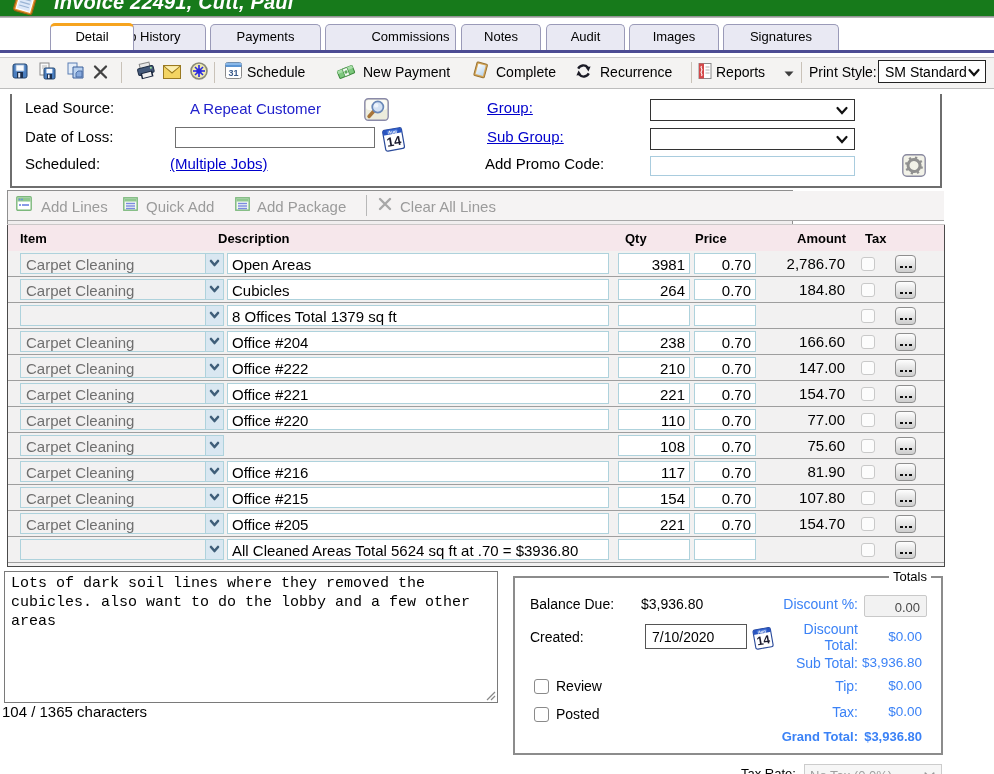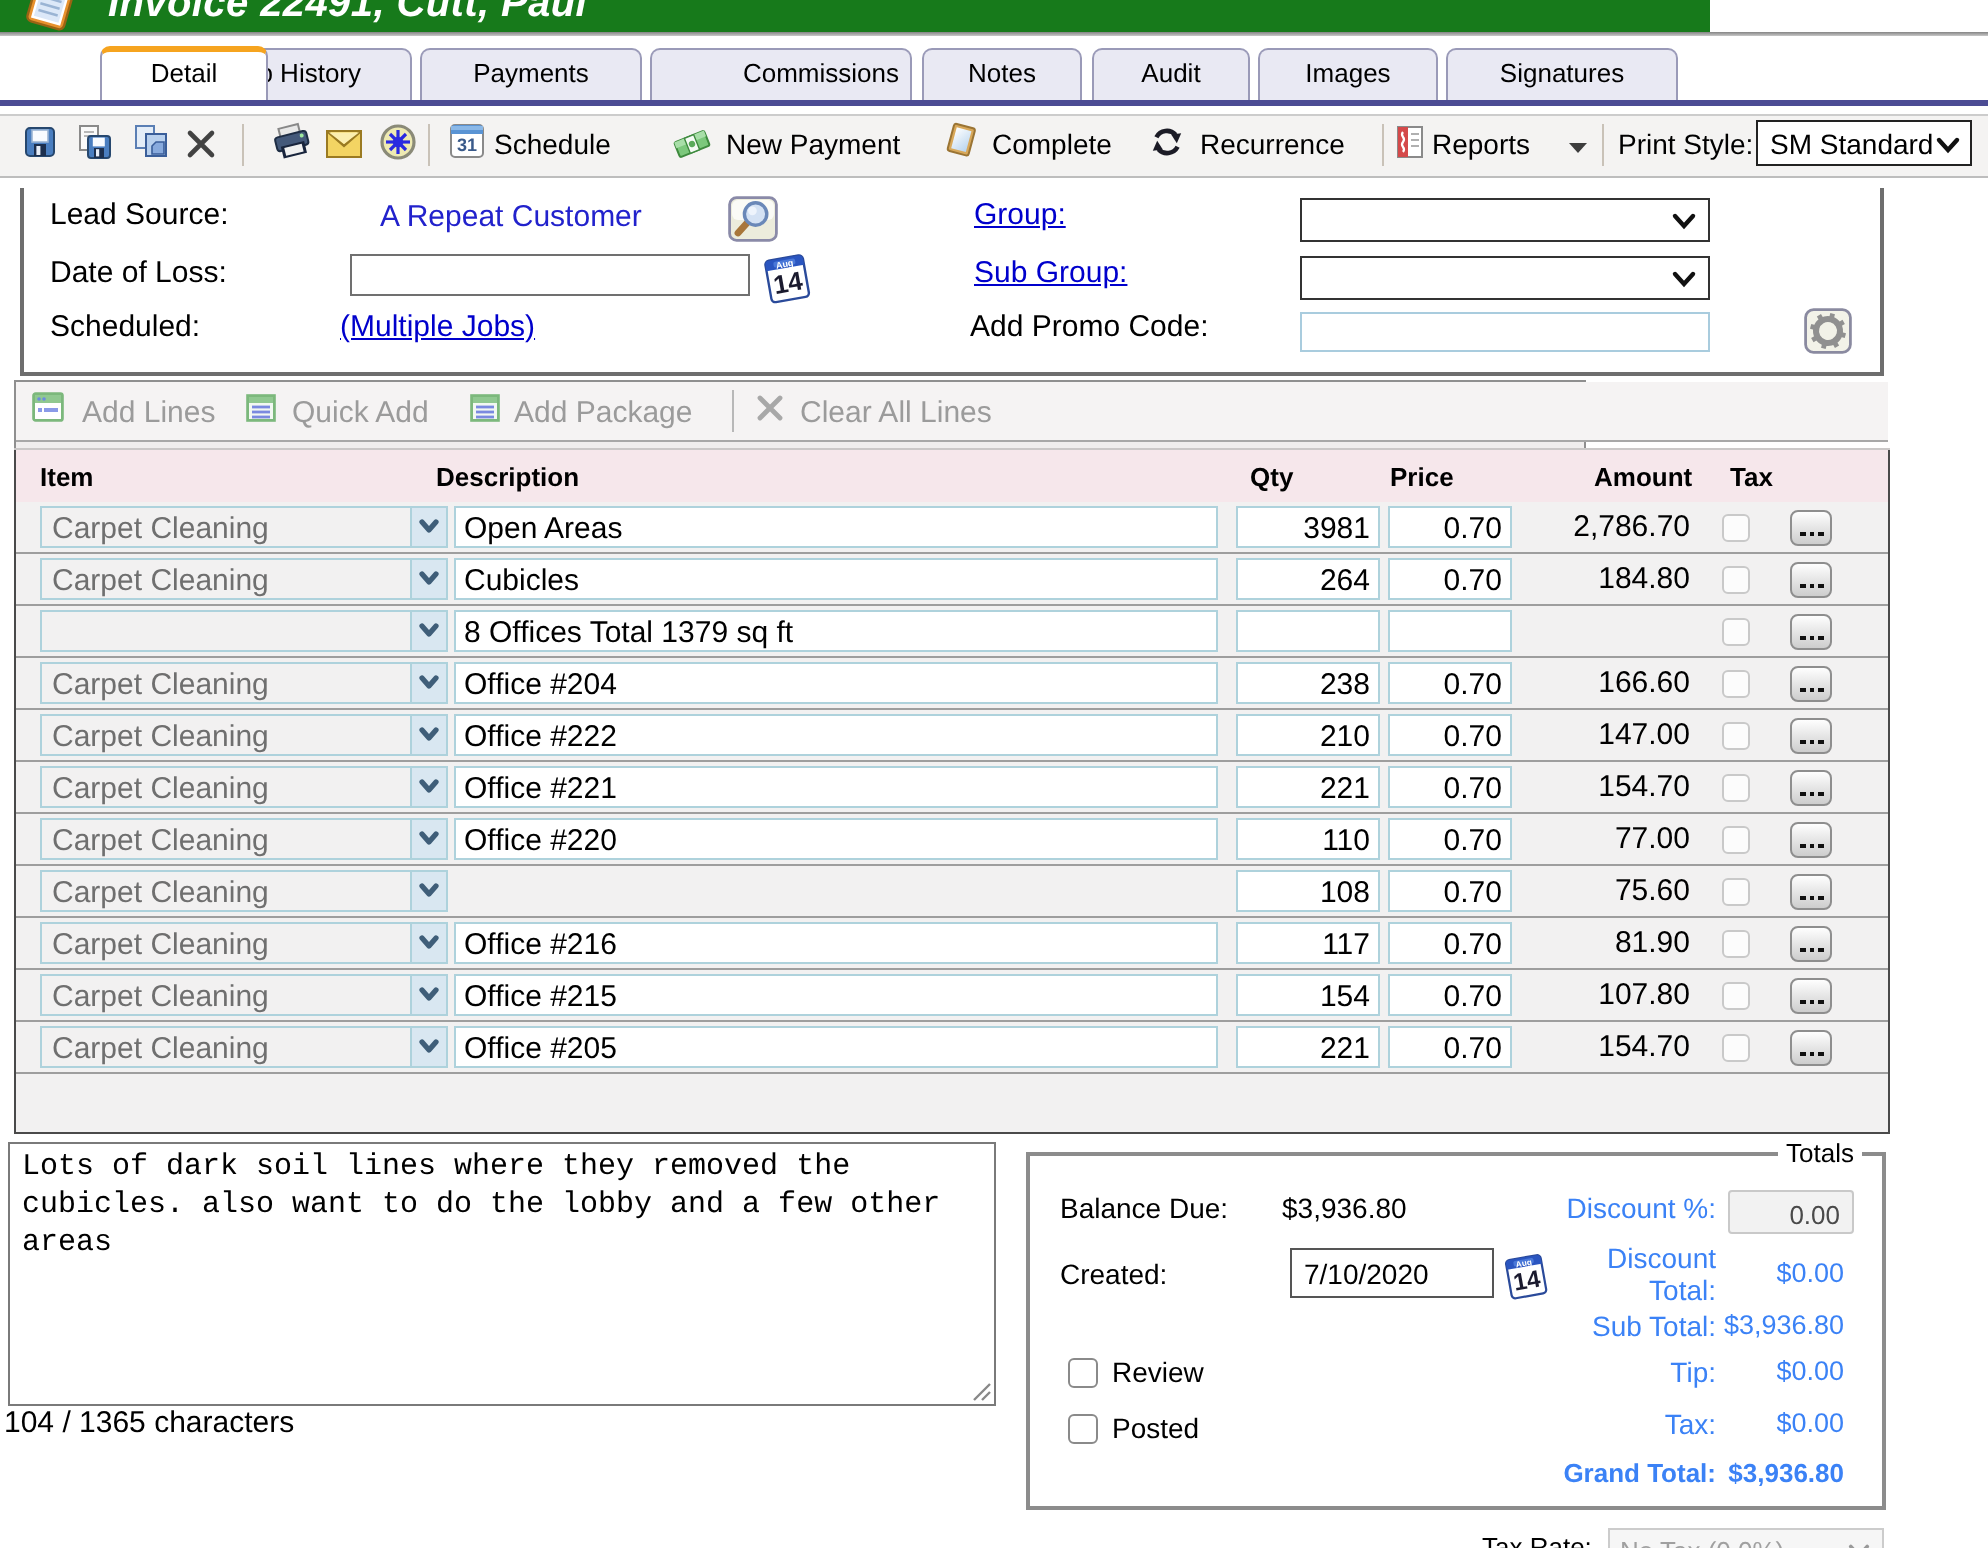--- a/index.html
+++ b/index.html
@@ -1,20 +1,20 @@
 <!DOCTYPE html>
 <html><head>
 <meta charset="utf-8">
 <style>
 * { margin:0; padding:0; box-sizing:border-box; }
 html,body { width:994px; height:774px; background:#fff; font-family:"Liberation Sans", sans-serif; overflow:hidden; position:relative; }
 svg { position:absolute; overflow:visible; }
 
 
-#titlebar { position:absolute; left:0; top:0; width:855px; height:16px; background:#177A1B; overflow:hidden; }
+#titlebar { position:absolute; left:0; top:0; width:994px; height:16px; background:#177A1B; overflow:hidden; }
 #titlebar .ttext { position:absolute; left:54px; top:-8px; color:#fff; font-size:20px; line-height:20px; font-weight:bold; font-style:italic; white-space:nowrap; letter-spacing:0.2px; }
 #titleshadow { position:absolute; left:0; top:16px; width:994px; height:2px; background:linear-gradient(#848484,#c8c8c8); }
 
 
 .tab { position:absolute; top:24px; height:26px; background:#e9e9f3; border:1px solid #9a9ab8; border-bottom:none; border-radius:5px 5px 0 0; font-size:13px; color:#000; text-align:center; line-height:24px; z-index:1; }
 .tab.active { background:#fff; border-top:3px solid #f6a41f; line-height:21px; z-index:3; height:27px; top:23px;margin-left:48px; }
 #purpleline { position:absolute; left:0; top:50px; width:994px; height:3px; background:#4c4c94; z-index:0; }
 
 
 #toolbar { position:absolute; left:0; top:57px; width:994px; height:32px; background:#f4f3f2; border-top:1px solid #cccccc; border-bottom:1px solid #bdbdbd; }
@@ -509,20 +509,39 @@
         <div class="qty">221</div>
         <div class="price">0.70</div>
         <div class="amt">154.70</div>
         <div class="chk"></div>
         <div class="dots">
           <i style="left:4px;"></i>
           <i style="left:8.5px;"></i>
           <i style="left:13px;"></i>
         </div>
       </div>
+  <div class="trow" style="top:312px;">
+        <div class="combo">
+          <span class="ctext"></span>
+          <div class="cbtn">
+            <svg width="15" height="17" style="left:1px;top:1px;">
+              <path d="M4 6 L7.5 10 L11 6" stroke="#3f5e79" stroke-width="2.6" fill="none" stroke-linecap="round" stroke-linejoin="round"></path>
+            </svg>
+          </div>
+        </div>
+        <div class="desc">All Cleaned Areas Total 5624 sq ft at .70 = $3936.80</div>
+        <div class="qty"></div>
+        <div class="price"></div>
+        <div class="chk"></div>
+        <div class="dots">
+          <i style="left:4px;"></i>
+          <i style="left:8.5px;"></i>
+          <i style="left:13px;"></i>
+        </div>
+      </div>
   </div>
 </div>
 
 <div id="notes">Lots of dark soil lines where they removed the
 cubicles. also want to do the lobby and a few other
 areas</div>
 <svg id="resizer" width="10" height="10" style="left:486px; top:691px;" viewBox="0 0 10 10">
   <path d="M9 1 L1 9 M9 5 L5 9" stroke="#888" stroke-width="1.2"></path>
 </svg>
 <div id="charcount">104 / 1365 characters</div>

